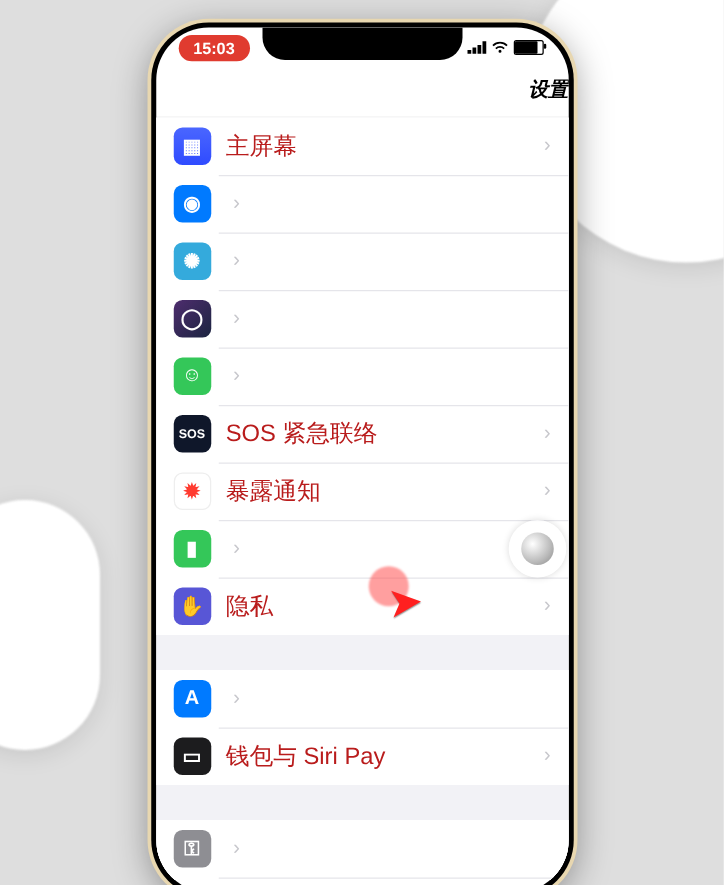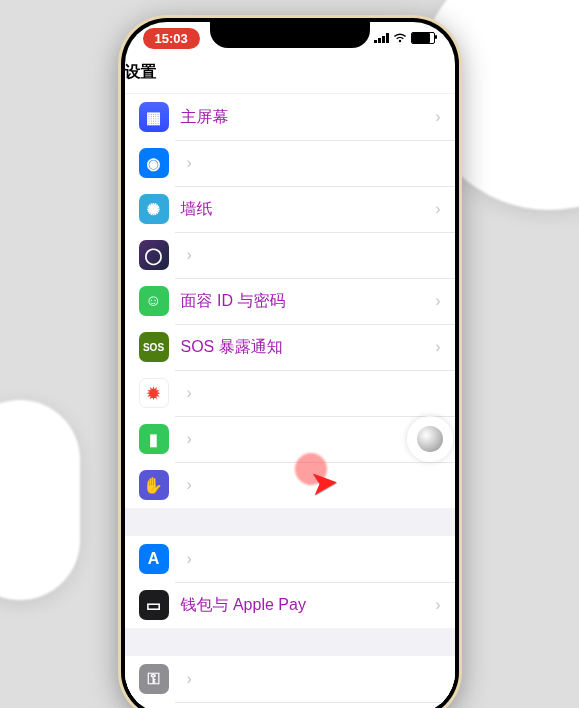--- a/index.html
+++ b/index.html
@@ -51,22 +51,23 @@
     padding:0 18px;font-size:12px;font-weight:600;color:#000;
     position:relative;z-index:25;
   }
   .time-pill{
     background:#e03b2f;color:#fff;border-radius:14px;padding:3px 12px;
     font-size:13px;font-weight:600;
   }
   .status-right{display:flex;align-items:center;gap:4px;margin-right:2px;}
   
   .navbar{
-    text-align:left;font-size:16px;font-weight:600;padding:8px 0 10px;
+    text-align:right;font-size:16px;font-weight:600;padding:8px 0 10px;
     border-bottom:1px solid rgba(0,0,0,.05);
+    font-style:italic;
   }
   
   .scroll{
     height:calc(100% - 82px);
     overflow:hidden;
     background:#f2f2f6;
   }
   .group{background:#fff;}
   .group + .group{margin-top:28px;}
   .row{
@@ -79,29 +80,29 @@
     content:"";position:absolute;left:50px;right:0;top:0;
     height:1px;background:#e5e5ea;
   }
   .row-icon{
     width:30px;height:30px;border-radius:7px;
     display:flex;align-items:center;justify-content:center;
     color:#fff;flex:0 0 30px;margin-right:12px;
     font-size:16px;font-weight:700;
     box-sizing:border-box;
   }
-  .row-label{flex:1;font-size:16px;color:#a21caf;}
+  .row-label{flex:1;font-size:19px;color:#b91c1c;}
   .chevron{color:#c7c7cc;font-size:16px;margin-left:6px;}
   
   .ic-home{background:linear-gradient(#4a66ff,#2f4bff);}
   .ic-access{background:#007aff;}
   .ic-wall{background:#34aadc;}
   .ic-siri{background:linear-gradient(135deg,#4e2d6e,#1b2440);}
   .ic-face{background:#34c759;}
-  .ic-sos{background:#4d7c0f;font-size:10px;letter-spacing:0;}
+  .ic-sos{background:#0f172a;font-size:10px;letter-spacing:0;}
   .ic-exp{background:#fff;color:#ff3b30;border:1px solid #eee;}
   .ic-batt{background:#34c759;}
   .ic-priv{background:#5856d6;}
   .ic-appstore{background:#007aff;}
   .ic-wallet{background:#1c1c1e;}
   .ic-pass{background:#8e8e93;}
   
   .assistive{
     position:absolute;right:2px;top:394px;width:46px;height:46px;
     background:rgba(255,255,255,.6);border-radius:50%;
@@ -177,58 +178,58 @@
             <span class="row-icon ic-home">▦</span>
             <span class="row-label">主屏幕</span>
             <span class="chevron">›</span>
           </div>
           <div class="row">
             <span class="row-icon ic-access">◉</span>
             <span class="chevron">›</span>
           </div>
           <div class="row">
             <span class="row-icon ic-wall">✺</span>
-            <span class="row-label">墙纸</span>
             <span class="chevron">›</span>
           </div>
           <div class="row">
             <span class="row-icon ic-siri">◯</span>
             <span class="chevron">›</span>
           </div>
           <div class="row">
             <span class="row-icon ic-face">☺</span>
-            <span class="row-label">面容 ID 与密码</span>
             <span class="chevron">›</span>
           </div>
           <div class="row">
             <span class="row-icon ic-sos">SOS</span>
-            <span class="row-label">SOS 暴露通知</span>
+            <span class="row-label">SOS 紧急联络</span>
             <span class="chevron">›</span>
           </div>
           <div class="row">
             <span class="row-icon ic-exp">✹</span>
+            <span class="row-label">暴露通知</span>
             <span class="chevron">›</span>
           </div>
           <div class="row">
             <span class="row-icon ic-batt">▮</span>
             <span class="chevron">›</span>
           </div>
           <div class="row">
             <span class="row-icon ic-priv">✋</span>
+            <span class="row-label">隐私</span>
             <span class="chevron">›</span>
           </div>
         </div>
       <div class="group" id="g2">
           <div class="row">
             <span class="row-icon ic-appstore">A</span>
             <span class="chevron">›</span>
           </div>
           <div class="row">
             <span class="row-icon ic-wallet">▭</span>
-            <span class="row-label">钱包与 Apple Pay</span>
+            <span class="row-label">钱包与 Siri Pay</span>
             <span class="chevron">›</span>
           </div>
         </div>
       <div class="group" id="g3">
           <div class="row">
             <span class="row-icon ic-pass">⚿</span>
             <span class="chevron">›</span>
           </div>
           <div class="row"></div>
         </div>

